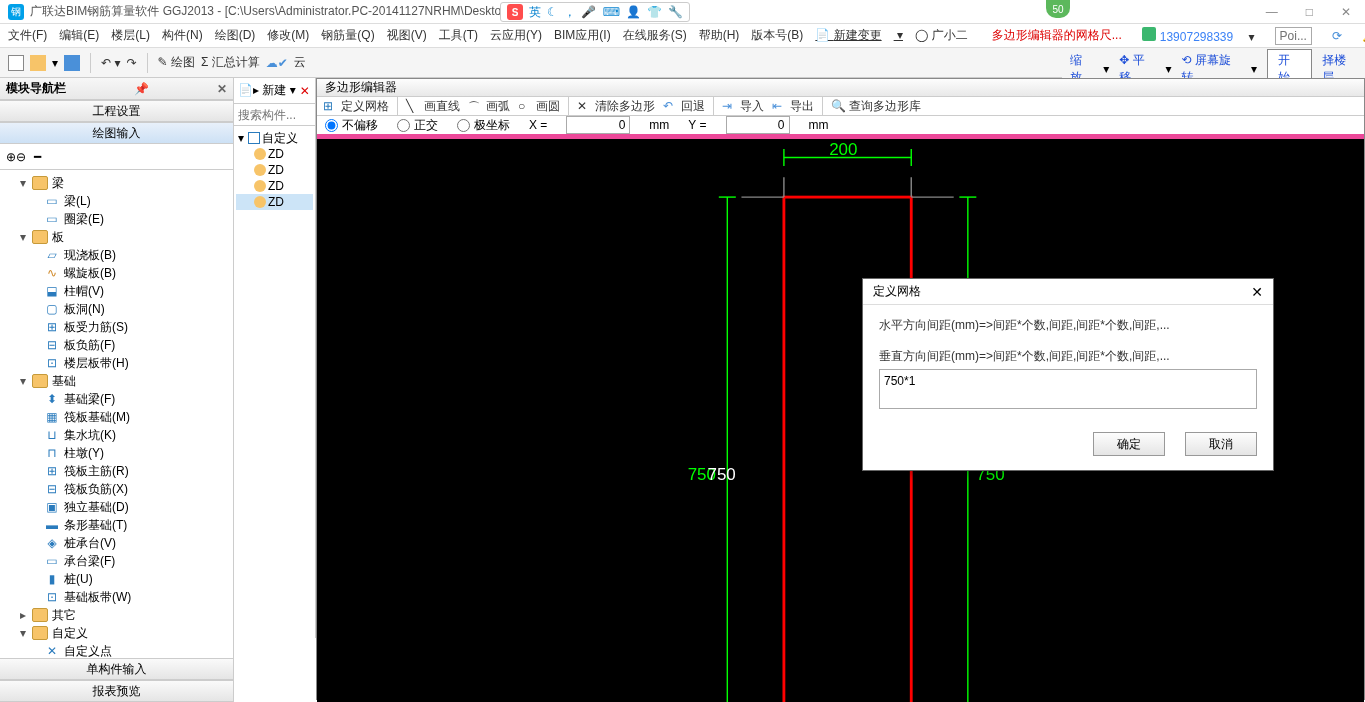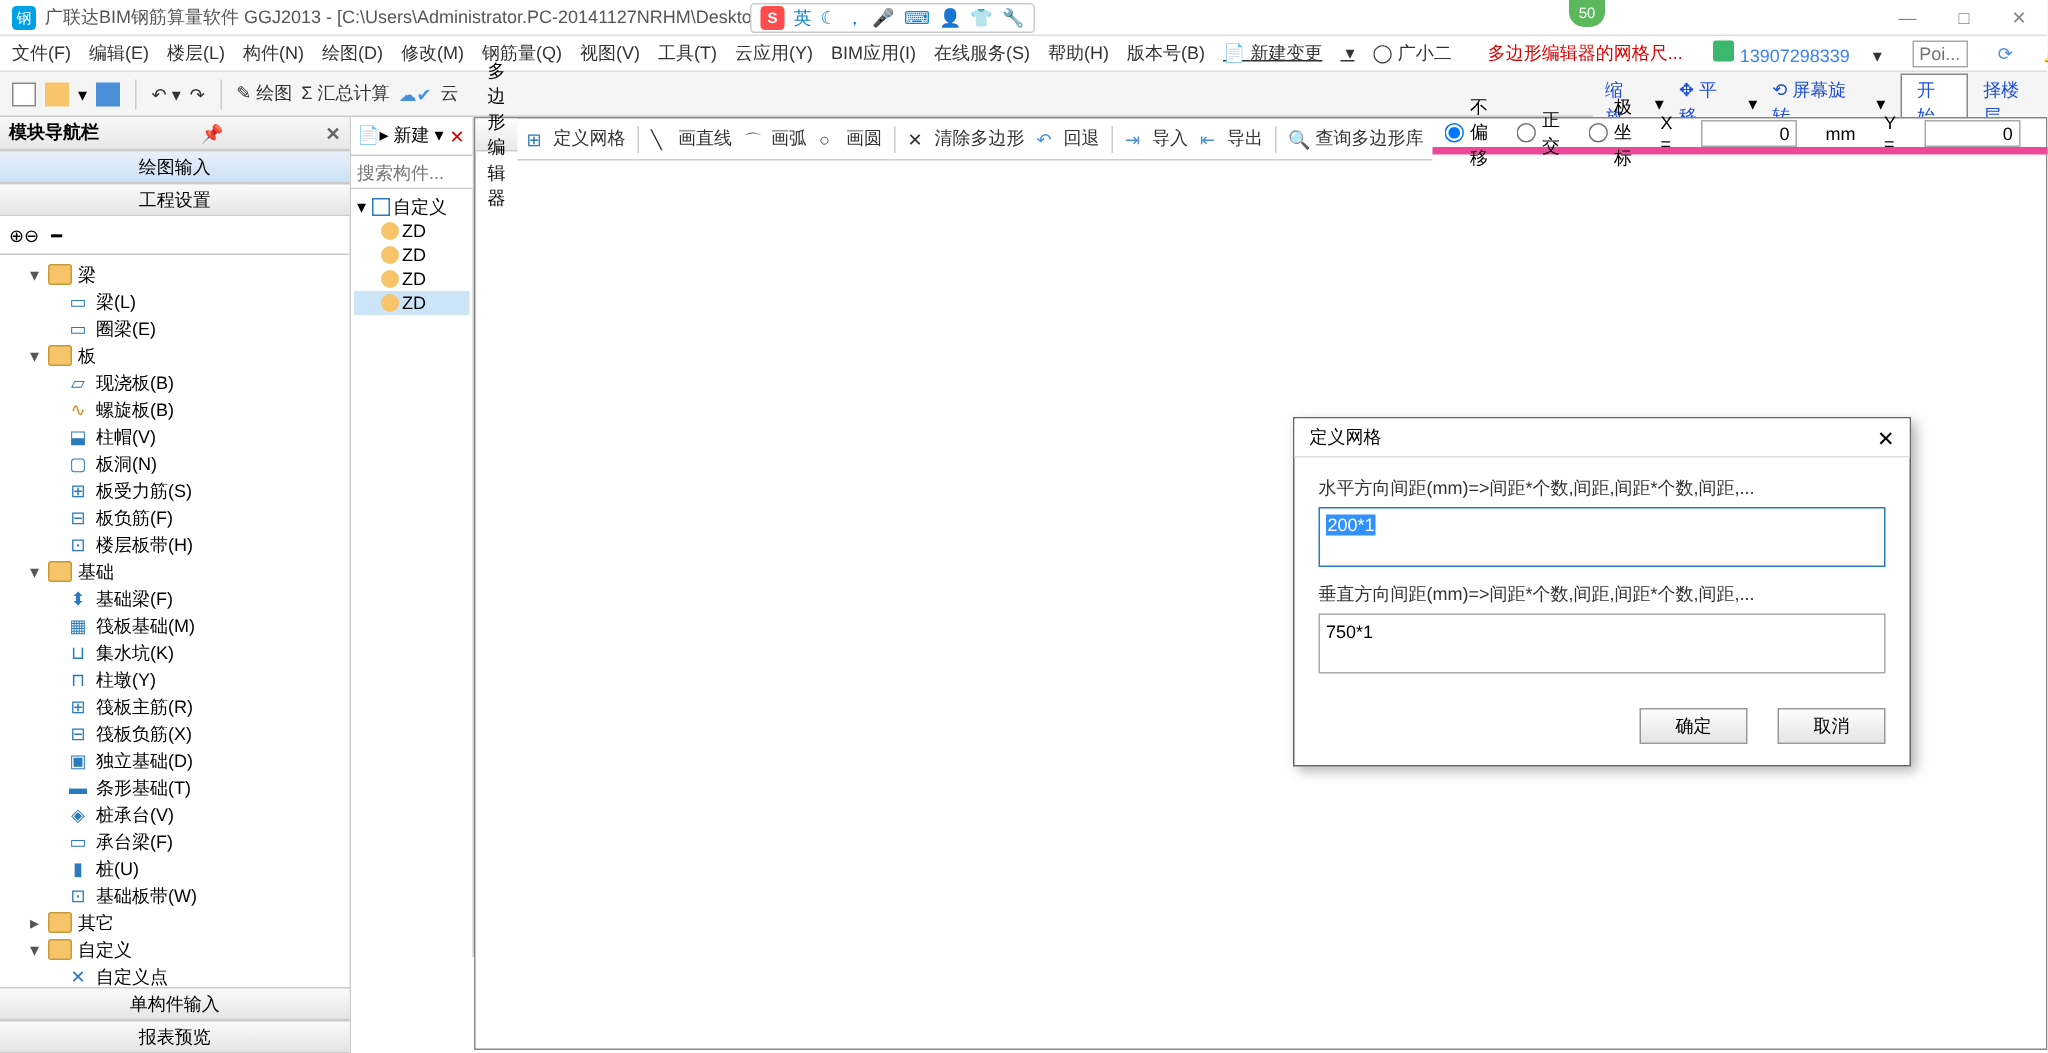--- a/index.html
+++ b/index.html
@@ -60,21 +60,21 @@
 .comp-search input { width:100%; height:100%; border:none; padding:0 4px; color:#888;}
 .comp-tree { padding:4px 2px;}
 .comp-tree .ct-item { height:16px; display:flex;align-items:center; font-size:11px; cursor:pointer; padding-left:2px;}
 .comp-tree .ct-item.sel { background:#cce4f7;}
 .comp-tree .ct-caret { width:10px;}
 .comp-tree .ct-ico { width:12px;height:12px;margin-right:2px;}
 .ct-ico.box { border:1px solid #2a7bbd;}
 .ct-ico.gear { background:#f7c469;border-radius:50%;}
 
 
-.poly-editor { position:absolute; left:82px; top:0; right:0; height: 622px; background:#fff; border:1px solid #888; z-index:3; display:flex;flex-direction:row;}
+.poly-editor { position:absolute; left:82px; top:0; right:0; height: 622px; background:#fff; border:1px solid #888; z-index:3; display:flex;flex-direction:column;}
 .poly-title { height:22px; background:linear-gradient(#fdfdfd,#e8e8e8); border-bottom:1px solid #ccc; padding:0 8px; display:flex;align-items:center;}
 .poly-toolbar { height:28px; border-bottom:1px solid #ccc; display:flex;align-items:center;padding:0 6px; gap:8px; white-space:nowrap;}
 .poly-toolbar .pt-item { display:flex;align-items:center;gap:4px;cursor:pointer;color:#333;}
 .poly-toolbar .pt-sep { width:1px;height:18px;background:#ccc;}
 .poly-toolbar .pt-icon { width:14px;height:14px;display:inline-block;}
 .poly-coord-bar { height:24px; border-bottom:5px solid #ec4899; display:flex;align-items:center;padding:0 8px;gap:19px;}
 .poly-coord-bar label { display:flex;align-items:center;gap:4px;}
 .poly-coord-bar input[type=text] { width:64px;height:18px;border:1px solid #aaa;text-align:right;padding:0 4px;}
 .poly-canvas { flex:1; background:#000; position:relative;}
 .poly-canvas svg { width:100%; height:100%;}
@@ -191,22 +191,22 @@
 </div>
 
 <div class="main">
 
   <div class="left-nav">
     <div class="nav-title">
       <span>模块导航栏</span>
       <span class="x">📌</span>
       <span class="x">✕</span>
     </div>
+    <div class="nav-section-btn">工程设置</div>
     <div class="nav-section-btn" style="background:linear-gradient(#e8f0fa,#cde1f5);">绘图输入</div>
-    <div class="nav-section-btn">工程设置</div>
     <div class="nav-icons-row">
       <span>⊕⊖</span>
       <span>━</span>
     </div>
     <div class="tree">
       <div class="tree-item d1">
           <span class="caret">▾</span>
           <span class="folder"></span>
           <span>梁</span>
         </div>
@@ -467,21 +467,20 @@
   </div>
 </div>
 
 <div class="dlg">
   <div class="dlg-title">
     <span>定义网格</span>
     <span class="x">✕</span>
   </div>
   <div class="dlg-body">
     <div class="lbl">水平方向间距(mm)=&gt;间距*个数,间距,间距*个数,间距,...</div>
-    <div style="border: 1px solid rgb(42, 123, 189); height: 40px; padding: 4px;"><span style="background:#3390ff;color:#fff;padding:0 1px;">200*1</span></div>
     <div style="height:10px;"></div>
     <div class="lbl">垂直方向间距(mm)=&gt;间距*个数,间距,间距*个数,间距,...</div>
     <textarea class="plain" style="">750*1</textarea>
   </div>
   <div class="dlg-btns">
     <button>确定</button>
     <button>取消</button>
   </div>
 </div>
 

